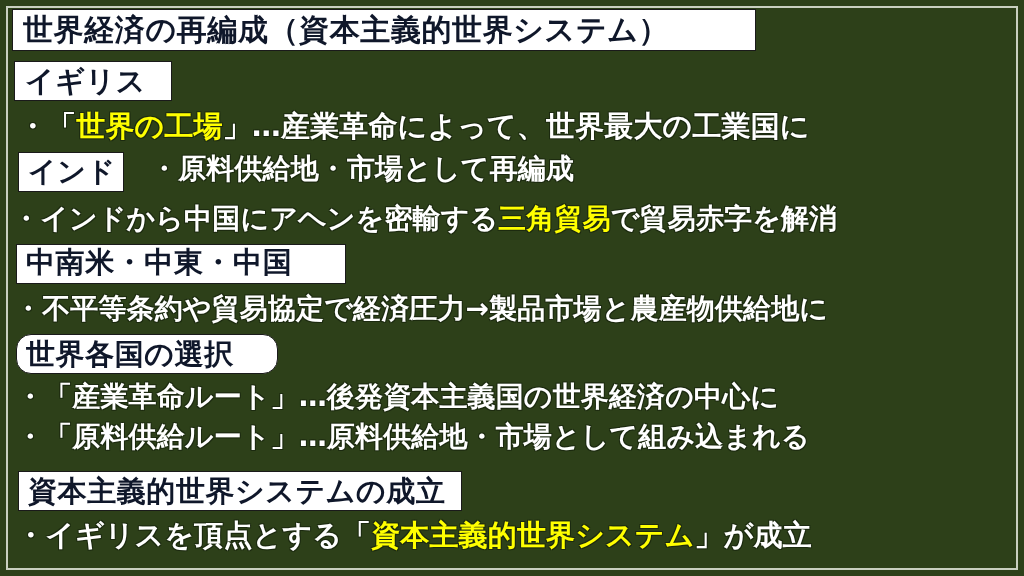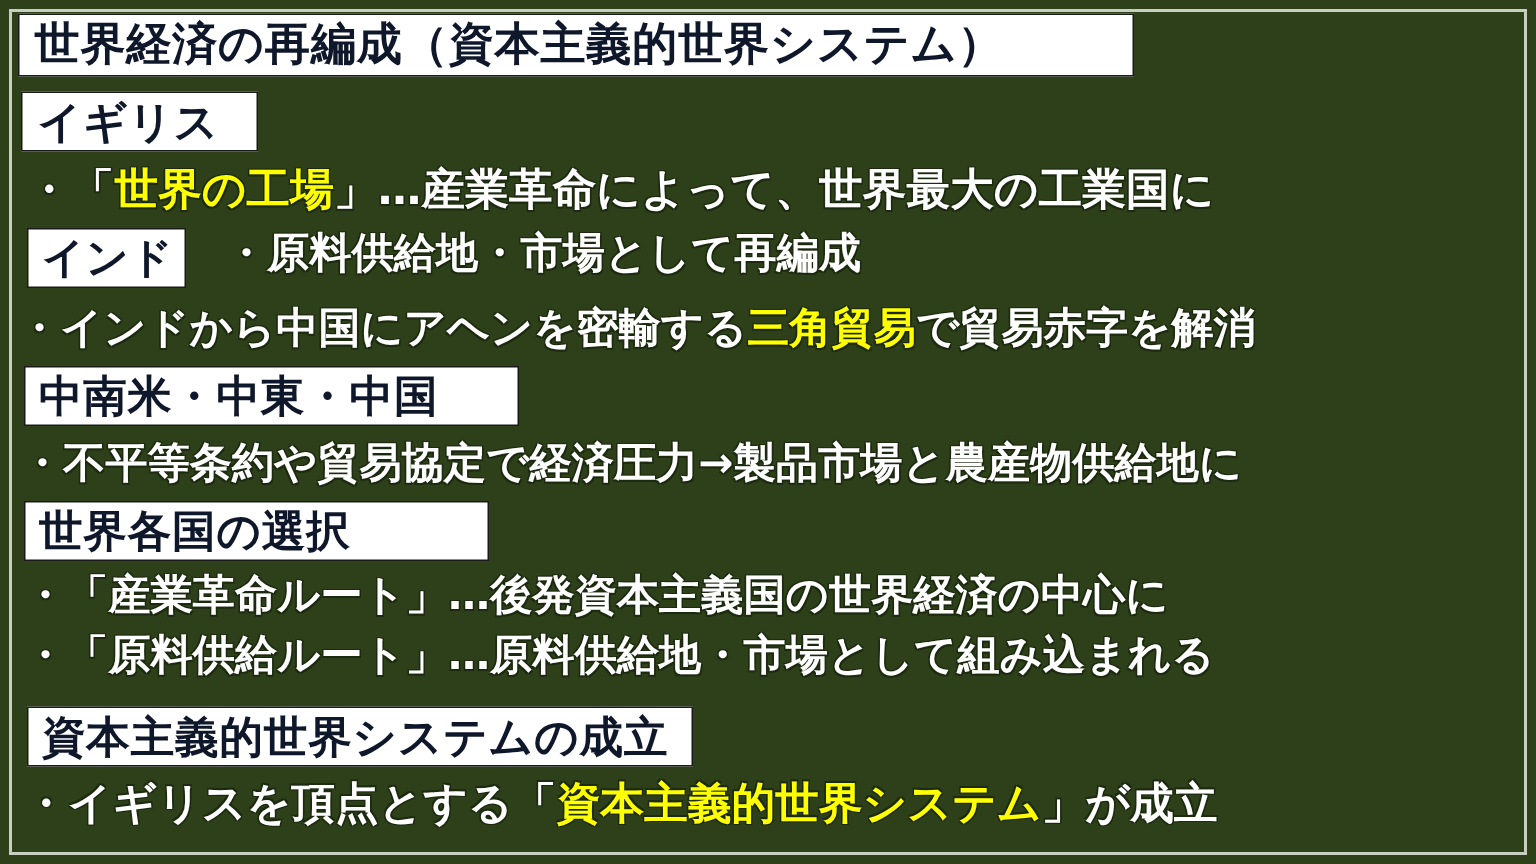--- a/index.html
+++ b/index.html
@@ -116,35 +116,37 @@
     font-size: 28px;
   }
 
   #tag-regions {
     left: 16px;
     top: 244px;
     width: 330px;
     height: 40px;
     padding-left: 9px;
     font-size: 29px;
+    font-family: Liberation Mono, monospace;
   }
 
   #line-treaty {
     left: 14px;
     top: 295px;
     font-size: 28px;
   }
 
   #tag-choice {
     left: 16px;
     top: 334px;
-    width: 310px;
-    height: 40px;
-    padding-left: 9px;
-    font-size: 29px;
+    width: 262px;
+    height: 40px;
+    padding-left: 9px;
+    font-size: 29px;
+    border-radius: 15px;
   }
 
   #line-route-a {
     left: 16px;
     top: 383px;
     font-size: 28px;
   }
 
   #line-route-b {
     left: 16px;

